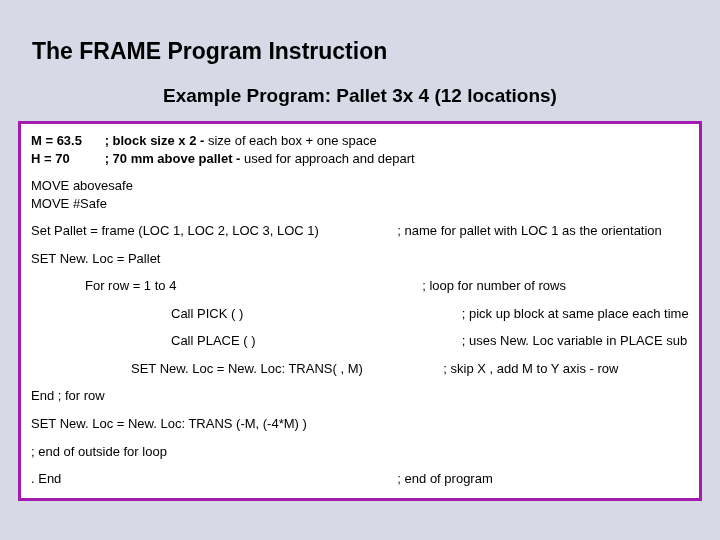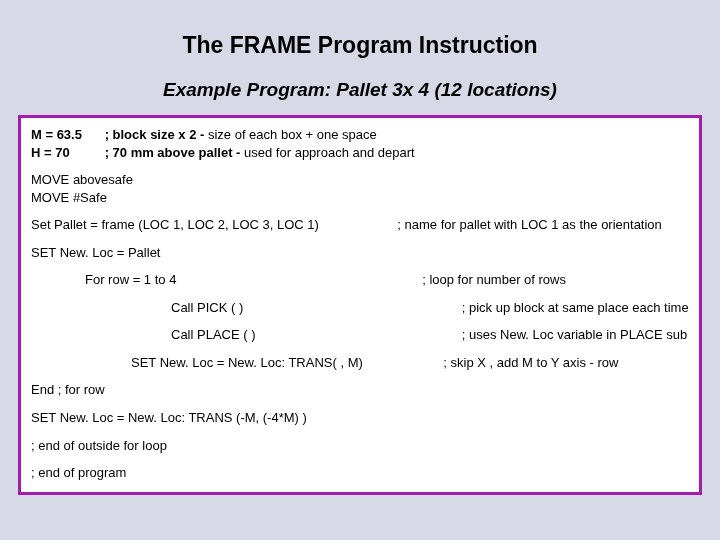--- a/index.html
+++ b/index.html
@@ -11,32 +11,30 @@
     font-family: Arial, Helvetica, sans-serif;
     color: #000;
   }
   .slide {
     box-sizing: border-box;
     width: 720px;
     height: 540px;
     padding: 24px 18px 18px 18px;
   }
   .title {
-    text-align: center;
     font-size: 23px;
     font-weight: bold;
-    margin: 8px;
+    margin: 14px;
   }
   .subtitle {
     text-align: center;
     font-size: 19px;
     font-weight: bold;
     margin-top: 20px;
     margin-bottom: 14px;
-    font-style: italic;
   }
   .codebox {
     background: #fff;
     border: 3px solid #a21caf;
     padding: 8px 10px 10px 10px;
     font-size: 13px;
     line-height: 1.35;
   }
   .row {
     display: flex;
@@ -133,17 +131,18 @@
 
     <div class="gap"></div>
 
     <div class="row">
       <div class="right">; end of outside for loop</div>
     </div>
 
     <div class="gap"></div>
 
     <div class="row">
+      <div class="left"> . End</div>
       <div class="right">; end of program</div>
     </div>
 
   </div>
 </div>
 
 </body></html>

